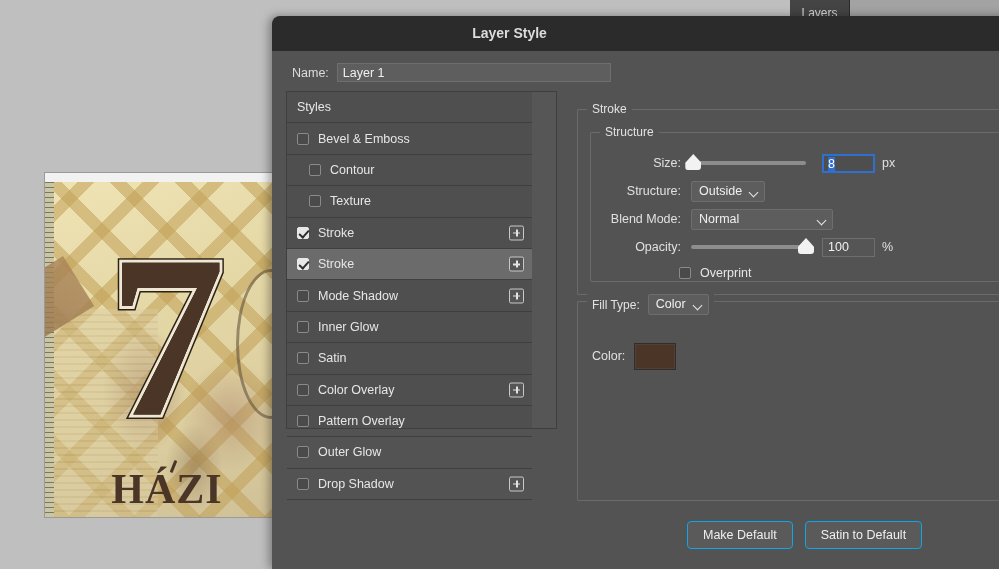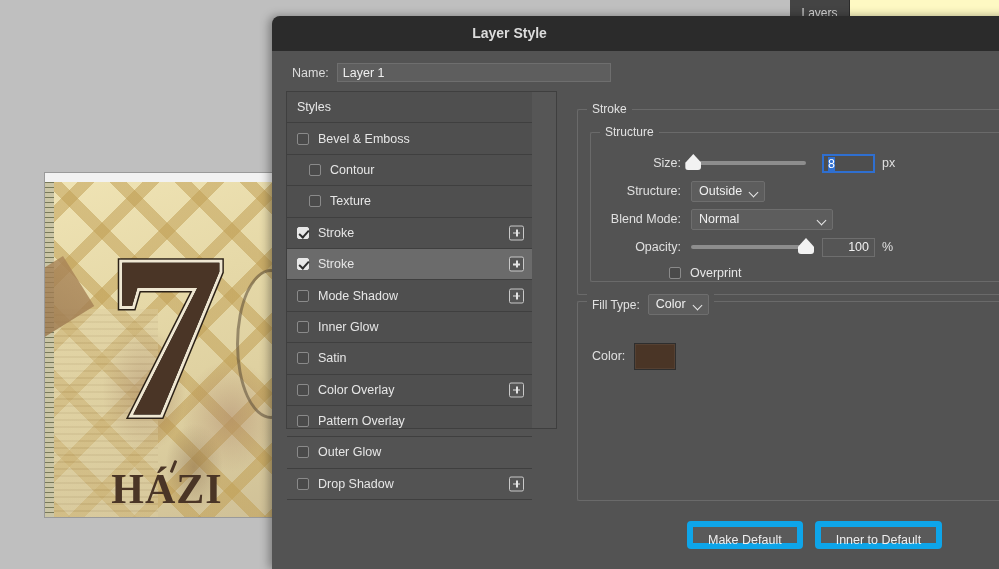--- a/index.html
+++ b/index.html
@@ -10,21 +10,21 @@
     background: #bfbfbf;
   }
   #root { position: relative; width: 999px; height: 569px; background: #bfbfbf; }
 
   
   #app-bg { position: absolute; inset: 0; background: #bfbfbf; }
 
   
   .panel-tabstrip {
     position: absolute; left: 790px; top: 0; width: 209px; height: 26px;
-    background: #fef9c3; border-bottom: 4px solid #0f766e;
+    background: #a3a3a3; border-bottom: 4px solid #0f766e;
   }
   .panel-tab {
     position: absolute; left: 0; top: 0; width: 60px; height: 26px;
     background: #444444;
     color: #d6d6d6; font-size: 12px; line-height: 26px; text-align: center;
     border-right: 1px solid #2b2b2b;
   }
 
   
   .doc-window {
@@ -227,21 +227,21 @@
   .chk-label { color: #e6e6e6; font-size: 12.5px; }
 
   .swatch {
     width: 42px; height: 27px; background: #4a3526;
     border: 1px solid #2e2e2e; box-shadow: inset 0 0 0 1px rgba(255,255,255,.06);
   }
 
   .btnrow { position: absolute; left: 415px; top: 505px; display: flex; gap: 12px; }
   .btn {
     height: 28px; padding: 0 15px; background: #5a5a5a;
-    border: 6px solid #0ea5e9; border-radius: 4px;
+    border: 1px solid #0ea5e9; border-radius: 4px;
     color: #efefef; font-size: 12.5px; line-height: 26px;
     font-family: "Liberation Sans", sans-serif; cursor: pointer;
   }
 </style>
 </head>
 <body>
 
 <div id="root">
 
   <div id="app-bg">
@@ -371,27 +371,27 @@
             <div class="select" style="margin-left:10px; width:142px;">
               <span>Normal</span>
             </div>
           </div>
 
           <div class="field-row" style="left:0; top:104px;">
             <span class="flabel" style="width:90px;">Opacity:</span>
             <div class="slider" style="margin-left:10px;">
               <div class="thumb" id="opacity-thumb" style="left: calc(100% - 8px);"></div>
             </div>
-            <div class="numfield" style="width:53px; margin-left:16px;text-align:right;">
+            <div class="numfield" style="width:53px; margin-left:16px;">
               <span>100</span>
             </div>
             <span class="unit">%</span>
           </div>
 
-          <div class="field-row" style="left:78px; top:130px;text-align:right;">
+          <div class="field-row" style="left:88px; top:130px;text-align:right;">
             <span class="chk" id="overprint-chk"></span>
             <span class="chk-label">Overprint</span>
           </div>
         </div>
       </div>
 
       <div class="grp" id="grp-fill">
         <span class="grp-label" style="display:flex; align-items:center; gap:8px;">
           <span>Fill Type:</span>
           <span class="select" style="min-width:52px;">
@@ -401,16 +401,16 @@
 
         <div class="field-row" style="left:14px; top:44px;">
           <span class="flabel">Color:</span>
           <span class="swatch" id="color-swatch" style="margin-left: 9px; background: rgb(74, 53, 38);"></span>
         </div>
       </div>
     </div>
 
     <div class="btnrow">
       <button class="btn">Make Default</button>
-      <button class="btn">Inner to Default</button>
+      <button class="btn">Satin to Default</button>
     </div>
   </div>
 </div>
 
 </body></html>

